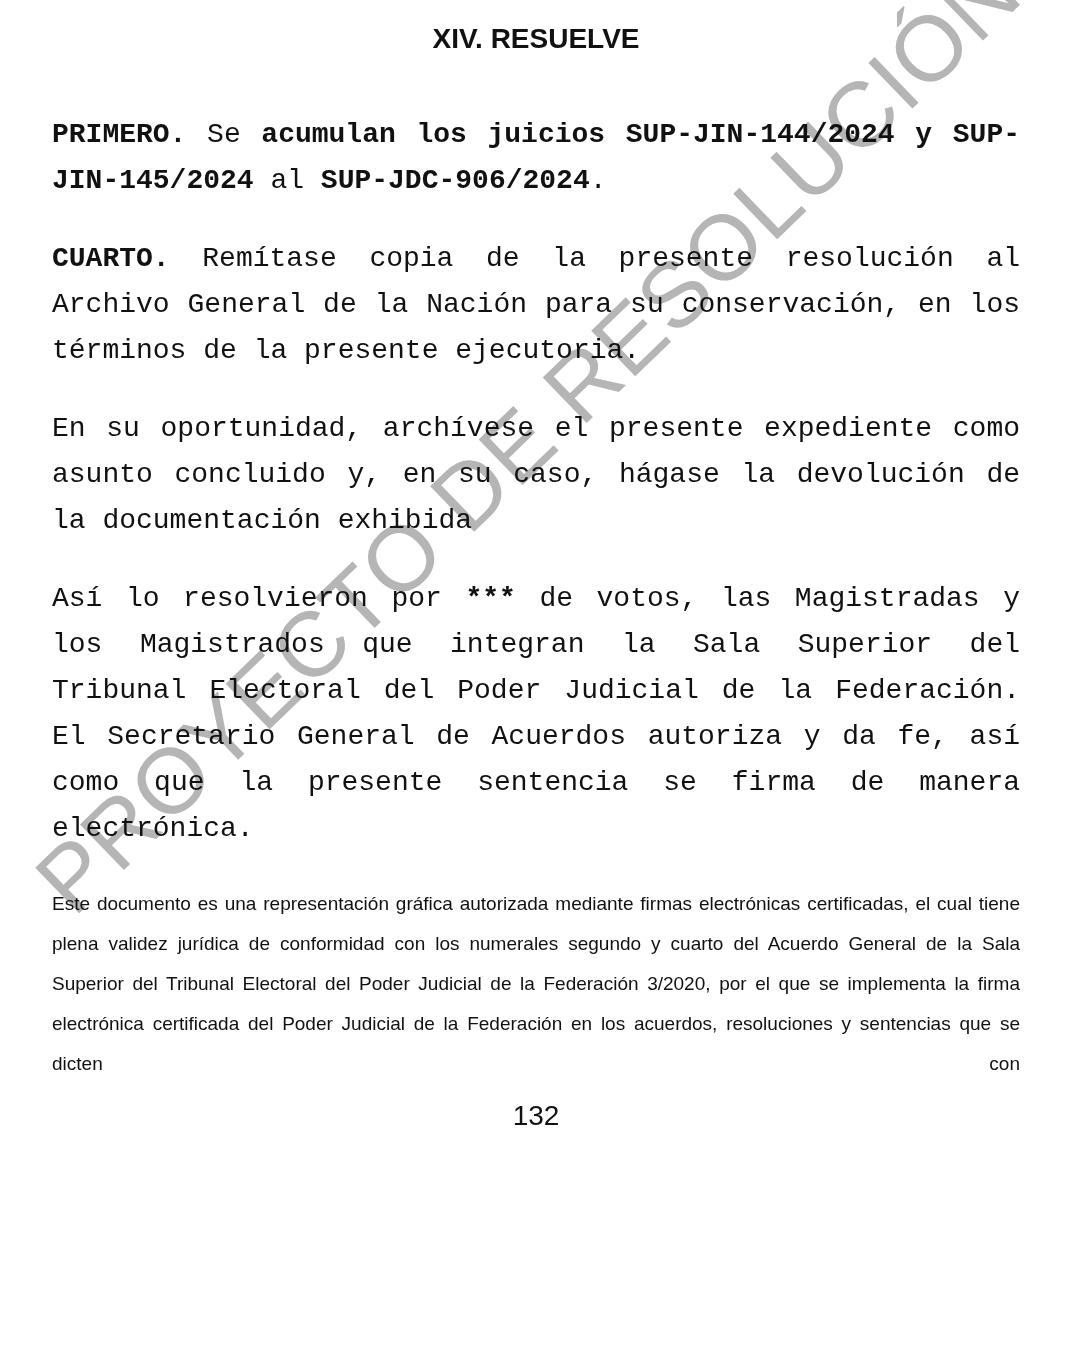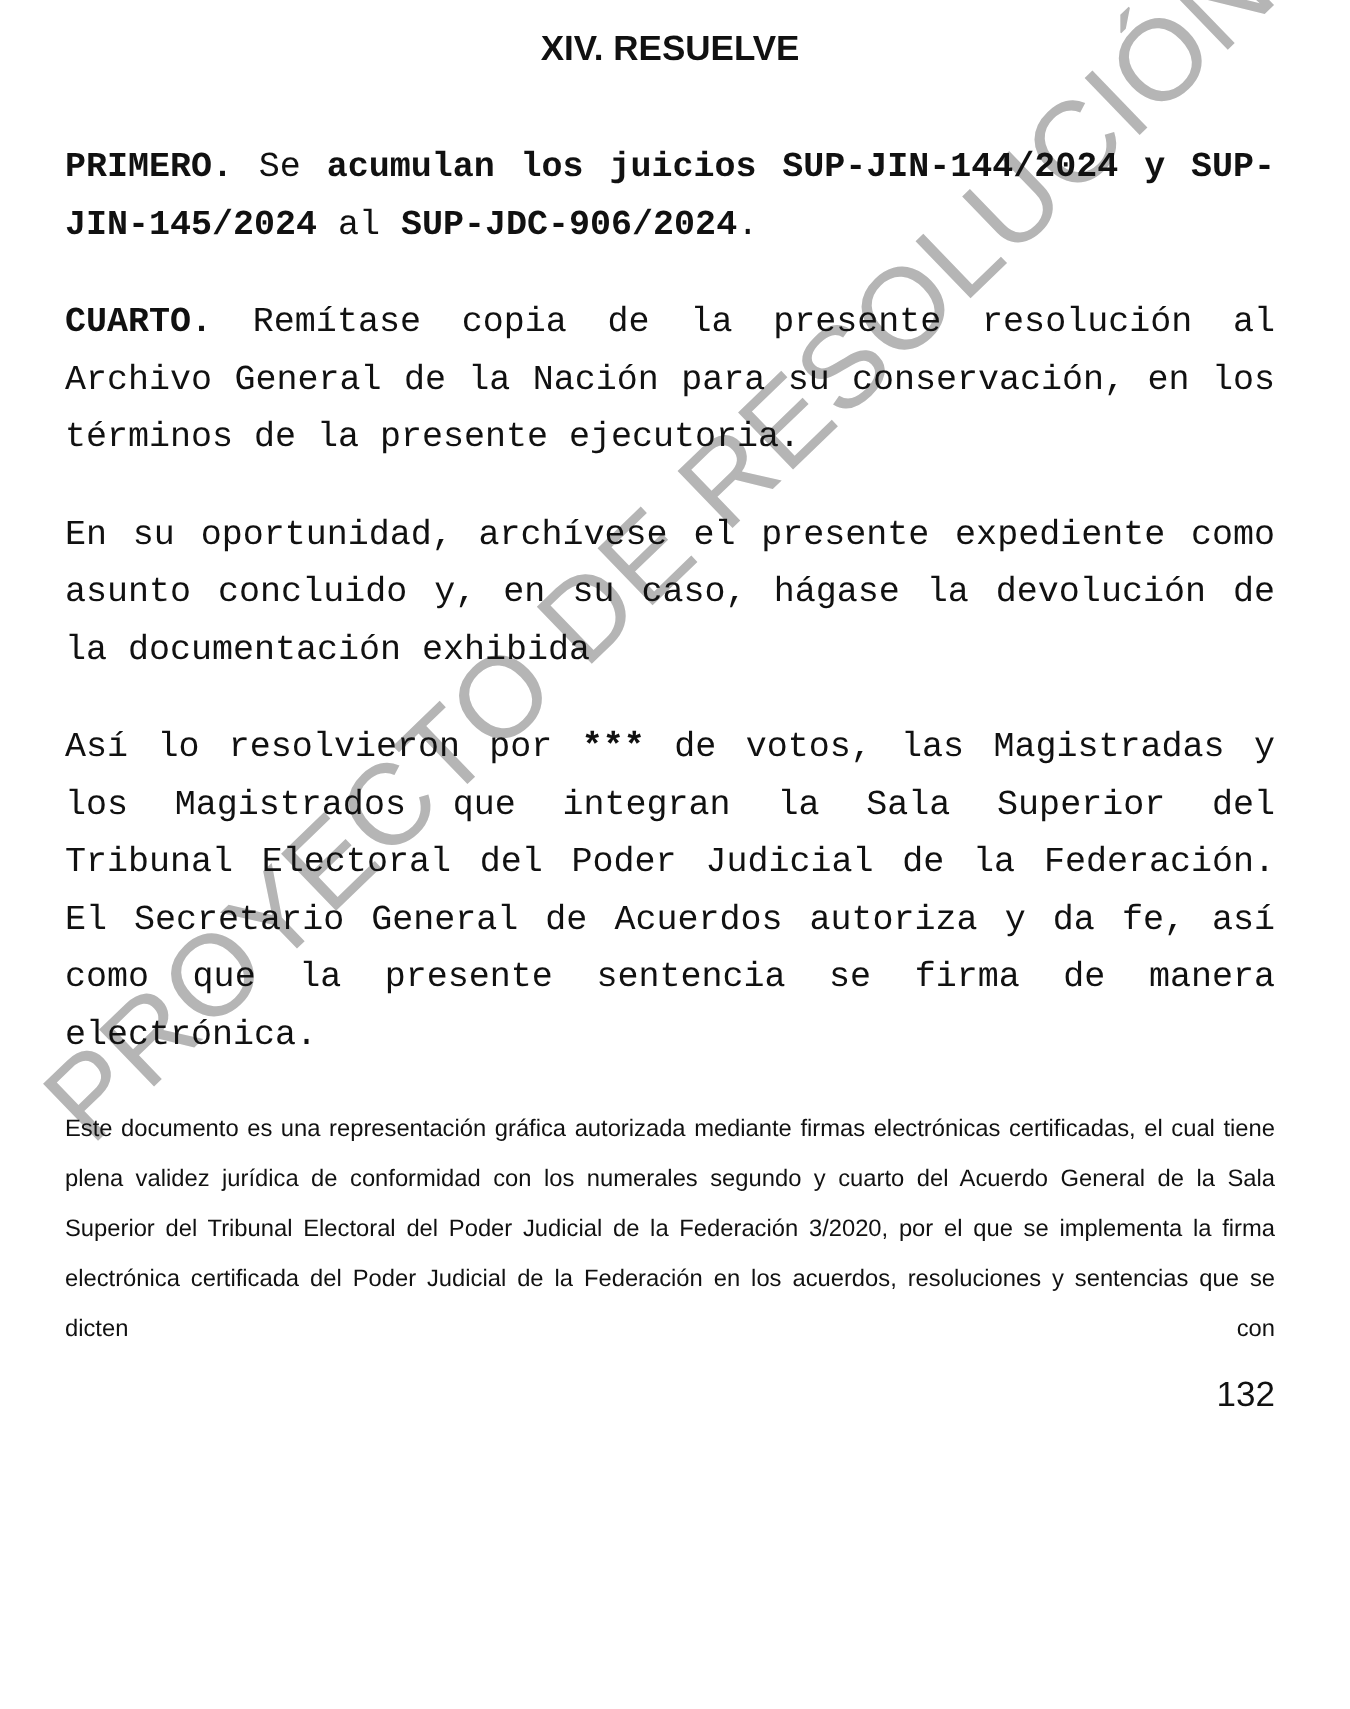--- a/index.html
+++ b/index.html
@@ -49,21 +49,21 @@
   p.footnote-para {
     font-size: 19px;
     line-height: 40px;
     text-align: justify;
     text-align-last: justify;
     margin: 8px 0 0 0;
   }
   .page-number {
     font-size: 28px;
     line-height: 40px;
-    text-align: right;
+    text-align: center;
     margin-top: 12px;
   }
   b { font-weight: bold; }
 </style>
 </head>
 <body>
 
 <div class="page">
   <div class="watermark" style="color: rgb(181, 181, 181);">PROYECTO DE RESOLUCIÓN</div>
 

